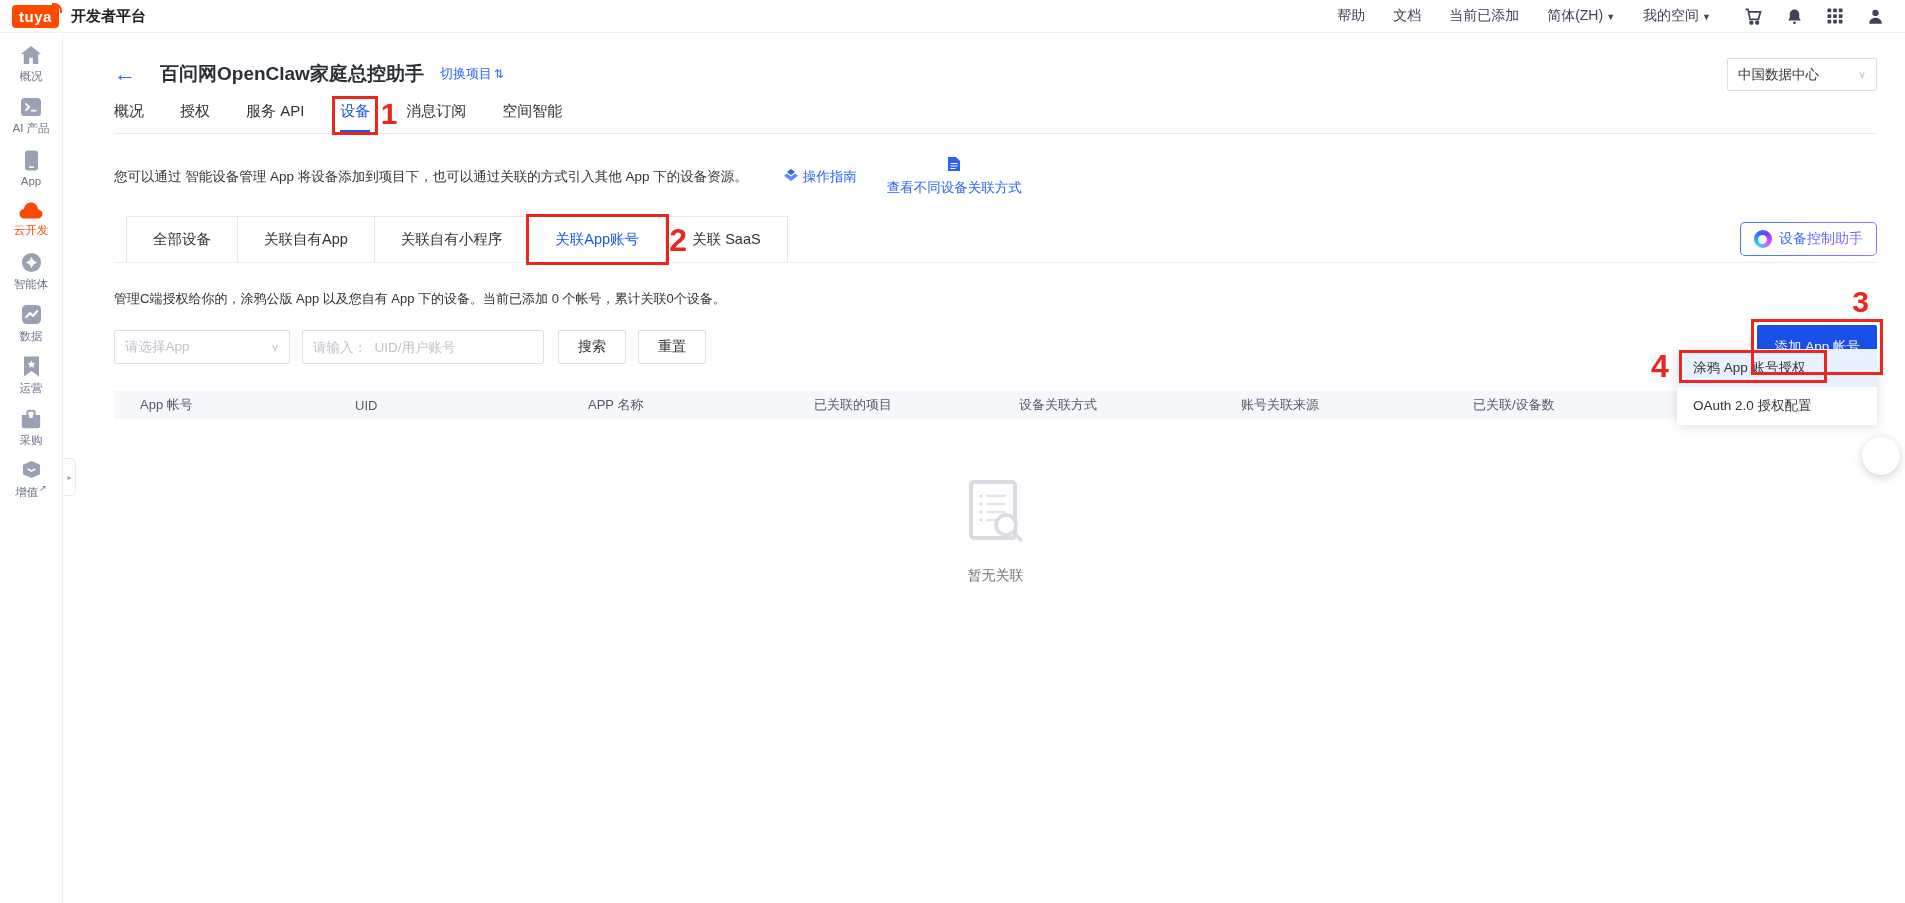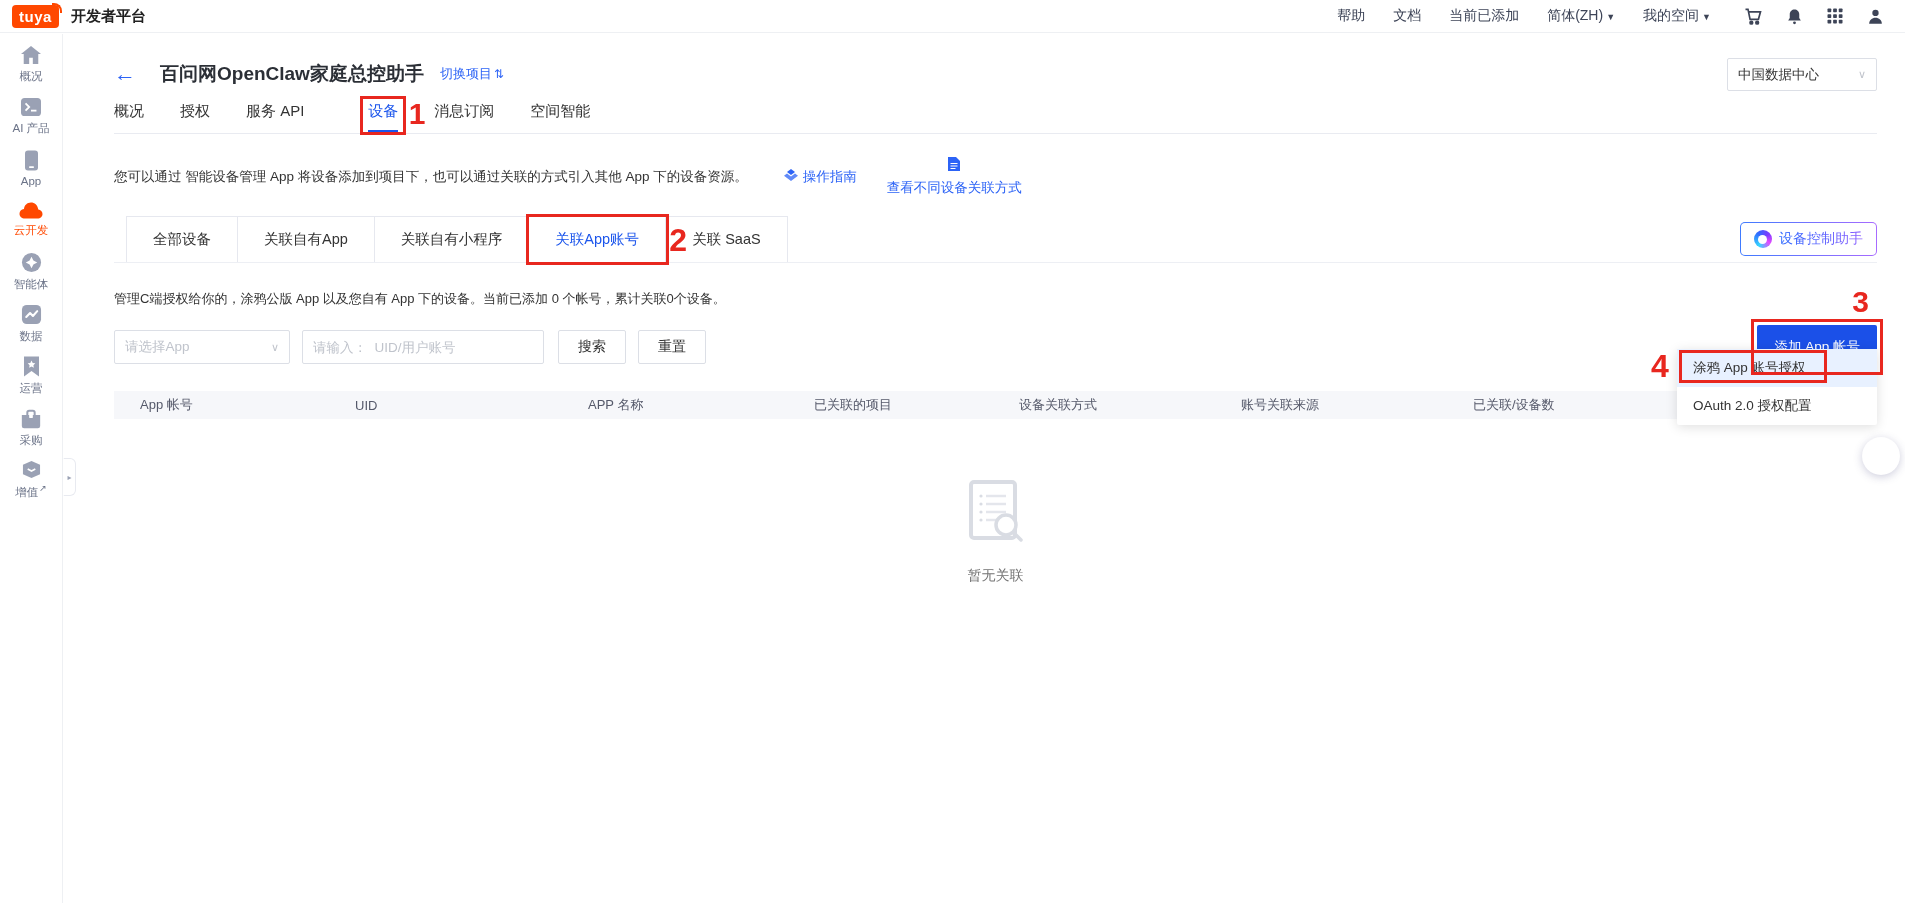--- a/index.html
+++ b/index.html
@@ -47,21 +47,21 @@
   .switch-link { font-size:13px; color:#2c63f6; margin-left:16px; cursor:pointer; }
   .sort-glyph { font-size:12px; color:#2c63f6; margin-left:2px; cursor:pointer; }
   .dc-select { position:absolute; top:24px; right:28px; width:150px; height:33px;
     border:1px solid #dcdfe6; border-radius:2px; display:flex; align-items:center;
     padding:0 10px; font-size:13.5px; color:#333; cursor:pointer; background:#fff; }
   .dc-select .chev { margin-left:auto; color:#c0c4cc; font-size:11px; }
 
   
   .tabs { margin-top:13px; display:flex; gap:36px; border-bottom:1px solid #e9ebf1; }
   .tab { font-size:15px; color:#333; padding-bottom:12px; cursor:pointer; position:relative; }
-  .tab.active { color:#1b55ec;margin-left:28px; }
+  .tab.active { color:#1b55ec; }
   .tab.active .underline { position:absolute; left:0; right:0; bottom:0; height:3px; background:#1b55ec; }
 
   
   .notice { margin-top:23px; display:flex; align-items:center; font-size:13.5px; color:#333; }
   .notice .blue-link { color:#2c63f6; cursor:pointer; display:flex; align-items:center; gap:5px; }
   .gap36 { margin-left:36px; } .gap30 { margin-left:30px;flex-direction:column; }
 
   
   .subtab-row { margin-top:19px; height:47px; display:flex; align-items:stretch;
     border-bottom:1px solid #edeff4; position:relative; }

